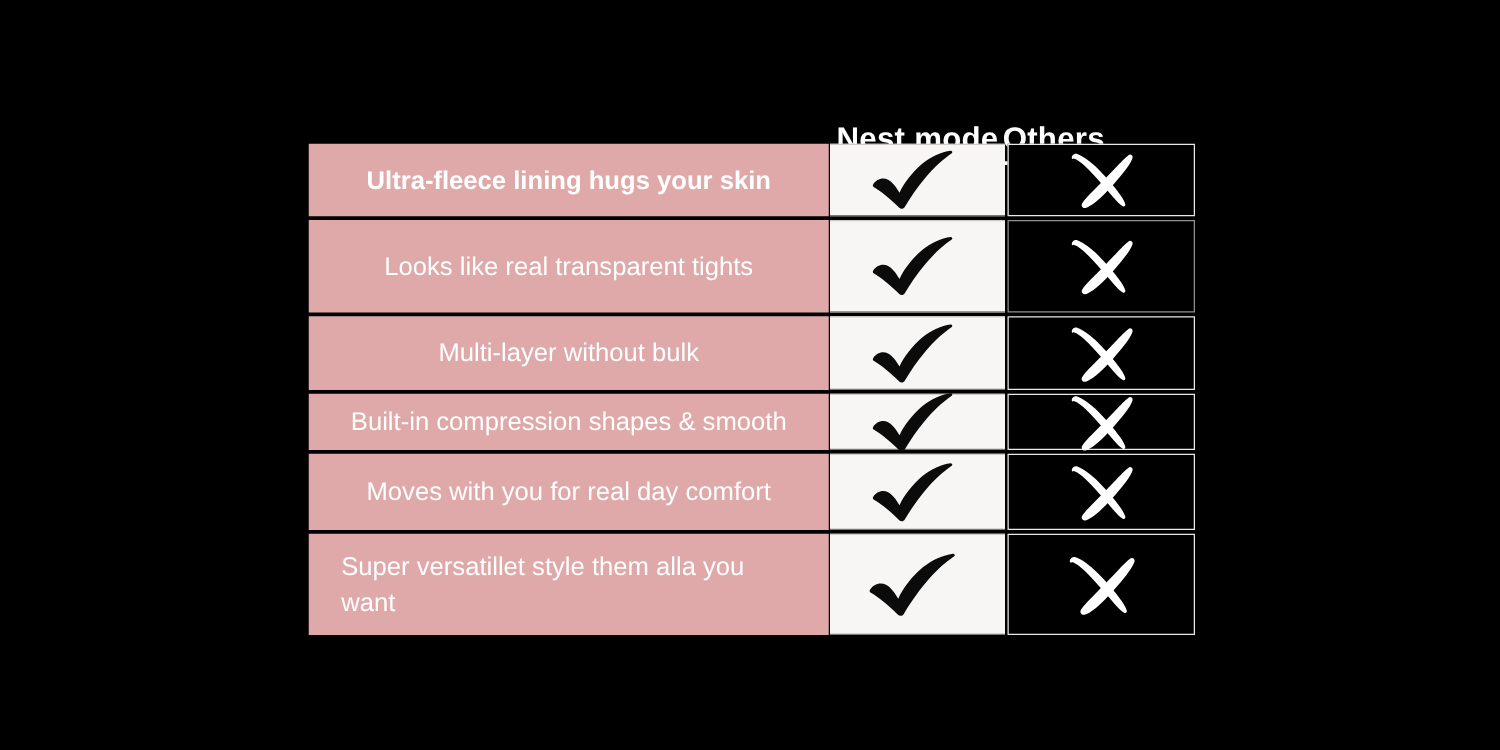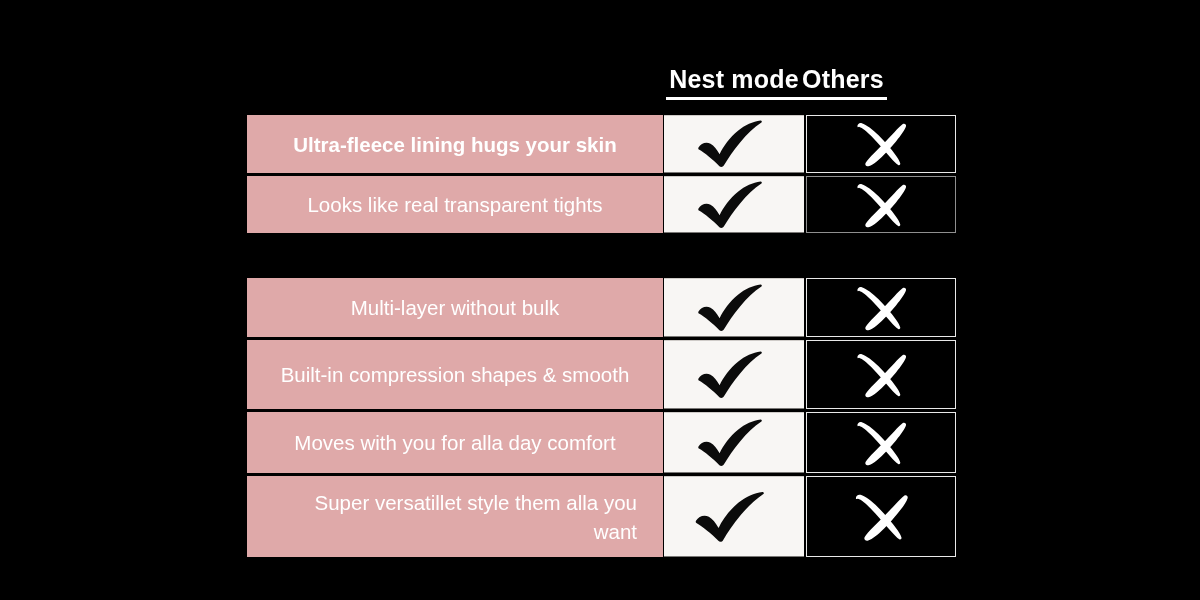--- a/index.html
+++ b/index.html
@@ -32,20 +32,21 @@
   }
   .col-header {
     position: absolute;
     color: #ffffff;
     font-weight: bold;
     font-size: 25px;
     letter-spacing: 0.2px;
     line-height: 30px;
     text-align: center;
     white-space: nowrap;
+    margin-top: 32px;
   }
   .col-header .hdr-text {
     display: inline-block;
     border-bottom: 3px solid #ffffff;
     padding: 0 3px 3px 3px;
   }
   .col-header.nest {
     left: 663px;
     width: 142px;
   }
@@ -70,21 +71,21 @@
   .row:last-child { margin-bottom: 0; }
 
   .cell-feature {
     width: 416px;
     box-sizing: border-box;
     background: #dfa9a9;
     color: #ffffff;
     display: flex;
     align-items: center;
     justify-content: center;
-    text-align: right;
+    text-align: left;
     font-size: 20.5px;
     line-height: 29px;
     padding: 6px 26px;
   }
   .cell-feature.bold {
     font-weight: bold;
     font-size: 20.5px;
   }
 
   .cell-yes {
@@ -106,23 +107,23 @@
     border: 1.5px solid #e9e9e9;
     display: flex;
     align-items: center;
     justify-content: center;
     margin-left: 2px;
   }
   .row.dim .cell-no { border-color: #8f8f8f; }
 
   
   .row.h1 .cell-feature, .row.h1 .cell-yes, .row.h1 .cell-no { height: 58px; }
-  .row.h2 .cell-feature, .row.h2 .cell-yes, .row.h2 .cell-no { height: 57px; }
-  .row.h3 .cell-feature, .row.h3 .cell-yes, .row.h3 .cell-no { height: 59px; margin-top: 42px; }
-  .row.h4 .cell-feature, .row.h4 .cell-yes, .row.h4 .cell-no { height: 69px; }
+  .row.h2 .cell-feature, .row.h2 .cell-yes, .row.h2 .cell-no { height: 74px; }
+  .row.h3 .cell-feature, .row.h3 .cell-yes, .row.h3 .cell-no { height: 59px; }
+  .row.h4 .cell-feature, .row.h4 .cell-yes, .row.h4 .cell-no { height: 45px; }
   .row.h5 .cell-feature, .row.h5 .cell-yes, .row.h5 .cell-no { height: 61px; }
   .row.h6 .cell-feature, .row.h6 .cell-yes, .row.h6 .cell-no { height: 81px; }
 
   .mark-svg { display: block; }
 </style>
 </head>
 <body>
 
 <div class="canvas">
 
@@ -191,21 +192,21 @@
       </div>
       <div class="cell-no">
         <svg class="mark-svg" width="62" height="50" viewBox="0 0 62 50">
           <path d="M7.5 7.8 C7 5.4 9.4 3.4 11.8 4.2 C16.5 5.8 22.4 10.2 28.3 16 C34.6 22.2 41.4 30 46.6 37.4 C48.3 39.8 49.6 42.2 50.2 44.2 C50.6 45.6 49.4 46.6 48.2 45.9 C46 44.7 43.4 42 40.4 38.5 C34.6 31.8 27.4 23.4 21 16.8 C16.6 12.2 12.2 8.6 9.4 7.9 C8.5 7.7 7.7 8.6 7.5 7.8 Z" fill="#ffffff"></path>
           <path d="M52.8 5.1 C54.4 3.9 56.6 5.4 56 7.3 C54.9 10.9 51.1 16.2 46 22.4 C40.2 29.4 33.2 37.1 27 42.2 C23.4 45.1 20.4 46.9 18.4 47.3 C16.2 47.7 14.6 45.6 15.7 43.7 C17 41.5 20 38.2 24 34.2 C30.6 27.6 38.4 19.6 44.4 13.2 C48.1 9.2 51.2 6.3 52.8 5.1 Z" fill="#ffffff"></path>
         </svg>
       </div>
     </div>
 
     <div class="row h5">
-      <div class="cell-feature">Moves with you for alla day comfort</div>
+      <div class="cell-feature">Moves with you for real day comfort</div>
       <div class="cell-yes">
         <svg class="mark-svg" width="84" height="48" viewBox="0 0 84 48">
           <path d="M6.5 27.5 C9 23.5 14 21.5 18.5 23.8 C22 25.6 25 29.8 27.6 34.2 C31 26.6 38 17.4 46 10.8 C53 5.1 61 1.6 68.5 0.6 C69.6 0.45 70.4 1.9 69.4 2.6 C62 7.6 54.6 14.6 48.3 22.2 C41.6 30.2 35.9 38.6 31.8 45.6 C30.9 47.2 28.7 47.5 27.4 46.2 C20.5 39.2 12.6 32.9 6.9 29.6 C6.2 29.2 6.1 28.1 6.5 27.5 Z" fill="#0b0b0b"></path>
         </svg>
       </div>
       <div class="cell-no">
         <svg class="mark-svg" width="62" height="50" viewBox="0 0 62 50">
           <path d="M7.5 7.8 C7 5.4 9.4 3.4 11.8 4.2 C16.5 5.8 22.4 10.2 28.3 16 C34.6 22.2 41.4 30 46.6 37.4 C48.3 39.8 49.6 42.2 50.2 44.2 C50.6 45.6 49.4 46.6 48.2 45.9 C46 44.7 43.4 42 40.4 38.5 C34.6 31.8 27.4 23.4 21 16.8 C16.6 12.2 12.2 8.6 9.4 7.9 C8.5 7.7 7.7 8.6 7.5 7.8 Z" fill="#ffffff"></path>
           <path d="M52.8 5.1 C54.4 3.9 56.6 5.4 56 7.3 C54.9 10.9 51.1 16.2 46 22.4 C40.2 29.4 33.2 37.1 27 42.2 C23.4 45.1 20.4 46.9 18.4 47.3 C16.2 47.7 14.6 45.6 15.7 43.7 C17 41.5 20 38.2 24 34.2 C30.6 27.6 38.4 19.6 44.4 13.2 C48.1 9.2 51.2 6.3 52.8 5.1 Z" fill="#ffffff"></path>
         </svg>

